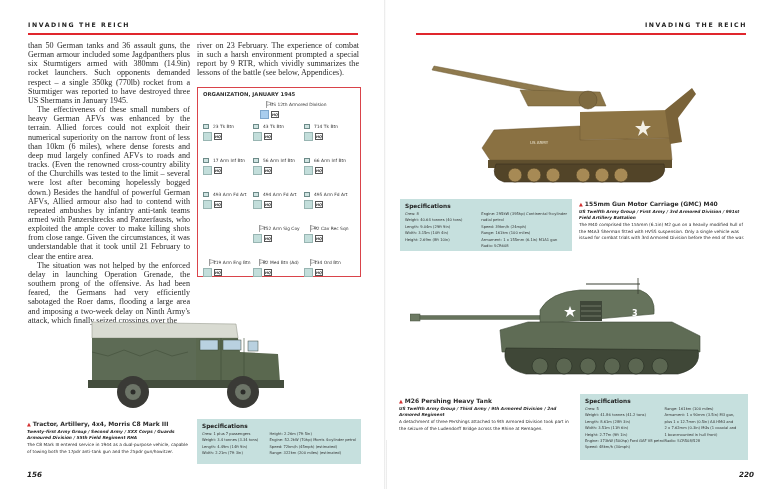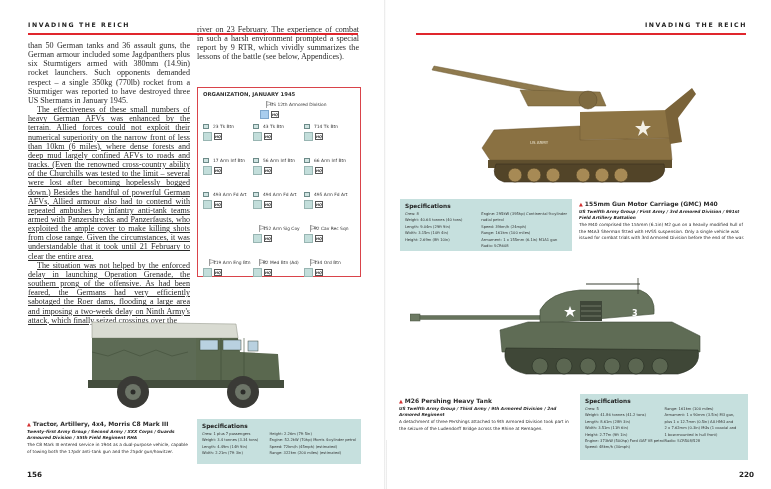--- a/index.html
+++ b/index.html
@@ -11,23 +11,23 @@
   .gutter { position: absolute; left: 384px; top: 0; width: 3px; height: 489px; background: linear-gradient(90deg,#e6e6e6,#fafafa,#e6e6e6); }
   .running-head { position: absolute; top: 21px; font-family: "DejaVu Sans", sans-serif; font-weight: bold; font-size: 6.2px; letter-spacing: 1.6px; color: #222; }
   .left .running-head { left: 28px; }
   .right .running-head { right: 24px; }
   .rule { position: absolute; top: 33px; height: 1.6px; background: #e0262d; }
   .left .rule { left: 28px; width: 330px; }
   .right .rule { left: 30px; width: 330px; }
 
   .bodytext { position: absolute; font-size: 8.1px; line-height: 9.15px; text-align: justify; color: #2a2a2a; }
   .bodytext p { text-indent: 0; }
-  .bodytext p + p { text-indent: 9px; text-decoration: underline; }
+  .bodytext p + p { text-indent: 9px; }
   .col1 { left: 28px; top: 41px; width: 162px; }
-  .col2 { left: 197px; top: 25px; width: 162px; }
+  .col2 { left: 197px; top: 41px; width: 162px; }
 
   .org { position: absolute; left: 197px; top: 87px; width: 164px; height: 190px; border: 1.2px solid #d9434a; background: #fff; font-family: "DejaVu Sans", sans-serif; }
   .org-title { position: absolute; left: 5px; top: 3px; font-size: 5.3px; font-weight: bold; color: #333; }
   .unit { position: absolute; width: 56px; height: 24px; }
   .unit .flag { position: absolute; left: 0; top: 0; width: 6px; height: 5px; background: #cfe3e1; border: 0.5px solid #6c8a88; }
   .unit .pennant { position: absolute; left: 0; top: 0; width: 0; height: 0; border-left: 6px solid transparent; }
   .unit .pennant svg { position: absolute; left: 0; top: -1px; }
   .unit .uname { position: absolute; left: 10px; top: 0; font-size: 4.4px; color: #333; white-space: nowrap; line-height: 5px; }
   .unit .sym { position: absolute; left: 0; top: 8px; width: 9px; height: 9px; background: #c3dedb; border: 0.5px solid #98b5b2; }
   .unit .sym.blue { background: #a9cdee; border-color: #7fa7cd; }
@@ -39,21 +39,21 @@
   .caption .ctitle .tri { color: #d32f2f; font-size: 5px; margin-right: 2px; }
   .caption .csub { font-size: 4.3px; font-weight: bold; font-style: italic; line-height: 6.2px; margin-top: 1px; }
   .caption .cbody { font-size: 4.3px; line-height: 6.4px; margin-top: 1px; }
 
   .specs { position: absolute; background: #c6e0de; font-family: "DejaVu Sans", sans-serif; color: #333; padding: 4px 5px; }
   .specs .stitle { font-size: 5.8px; font-weight: bold; color: #222; margin-bottom: 2px; }
   .specs .scols { display: flex; }
   .specs .scol { flex: 1; }
   .specs .sline { font-size: 3.7px; line-height: 6.4px; white-space: nowrap; }
 
-  .folio { position: absolute; top: 470px; font-family: "DejaVu Sans", sans-serif; font-size: 7.2px; font-weight: bold; color: #222; }
+  .folio { position: absolute; top: 470px; font-family: "DejaVu Sans", sans-serif; font-size: 7.2px; font-weight: bold; color: #222; font-style: italic; }
   .left .folio { left: 27px; }
   .right .folio { left: 353px; }
 </style>
 </head>
 <body>
 
 <div class="page left">
   <div class="running-head">INVADING THE REICH</div>
   <div class="rule"></div>
 

